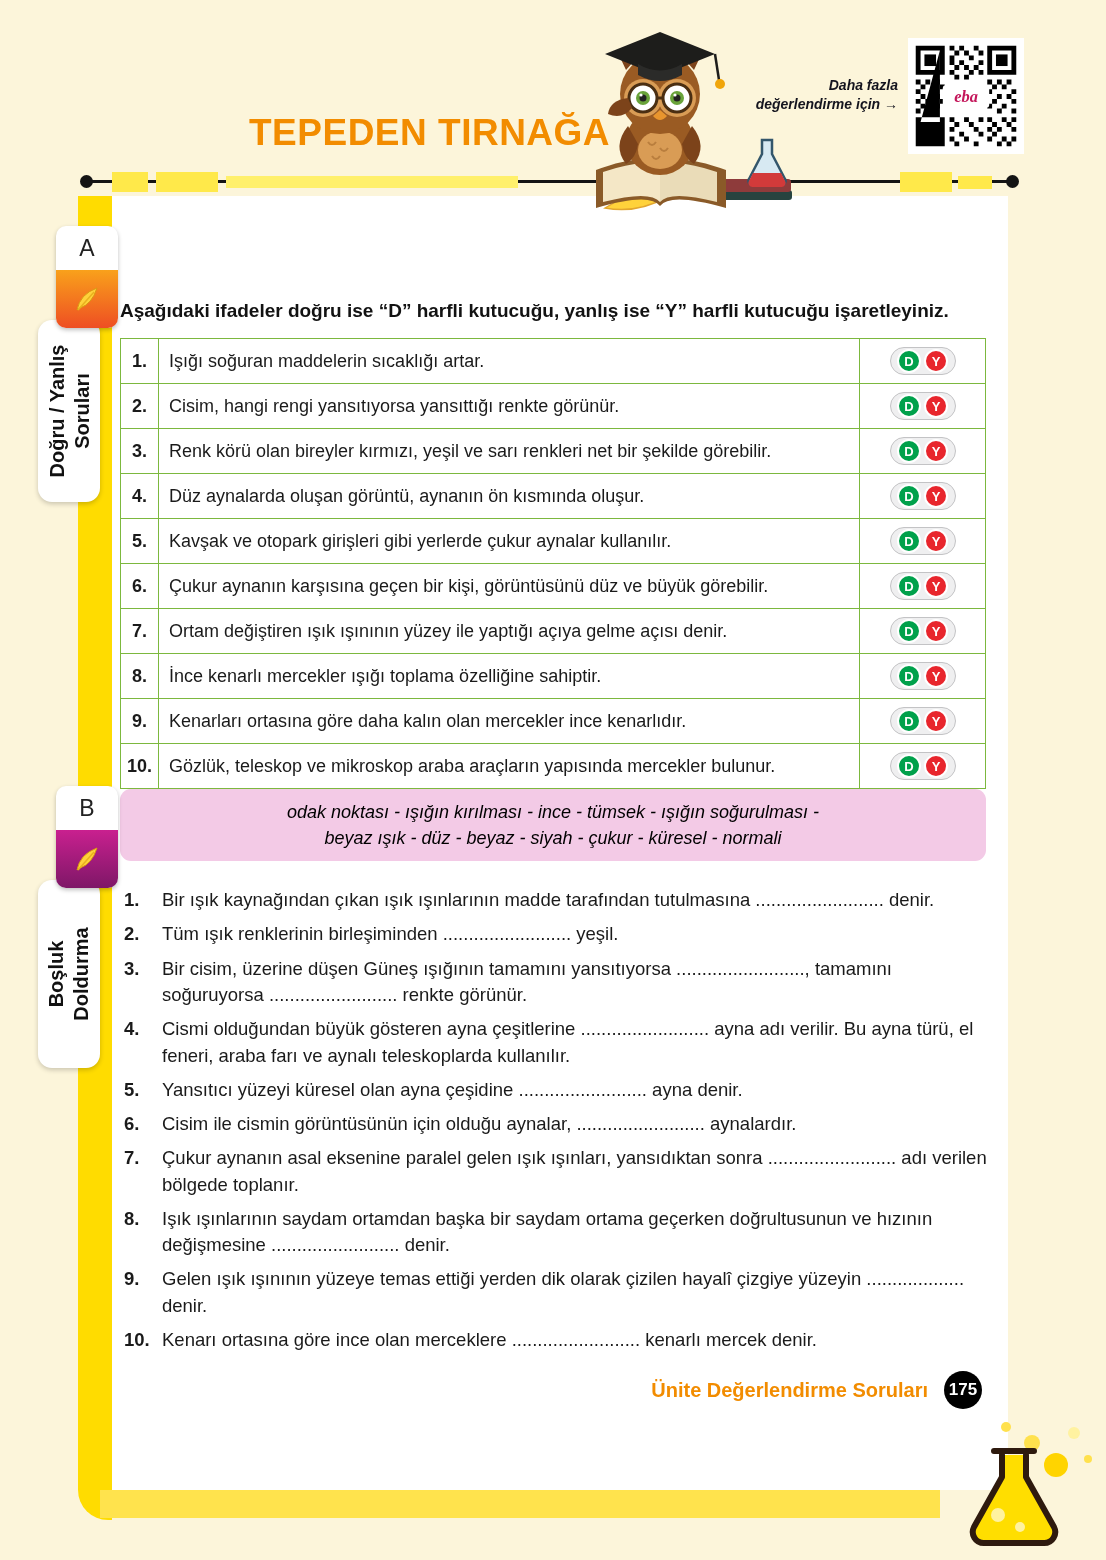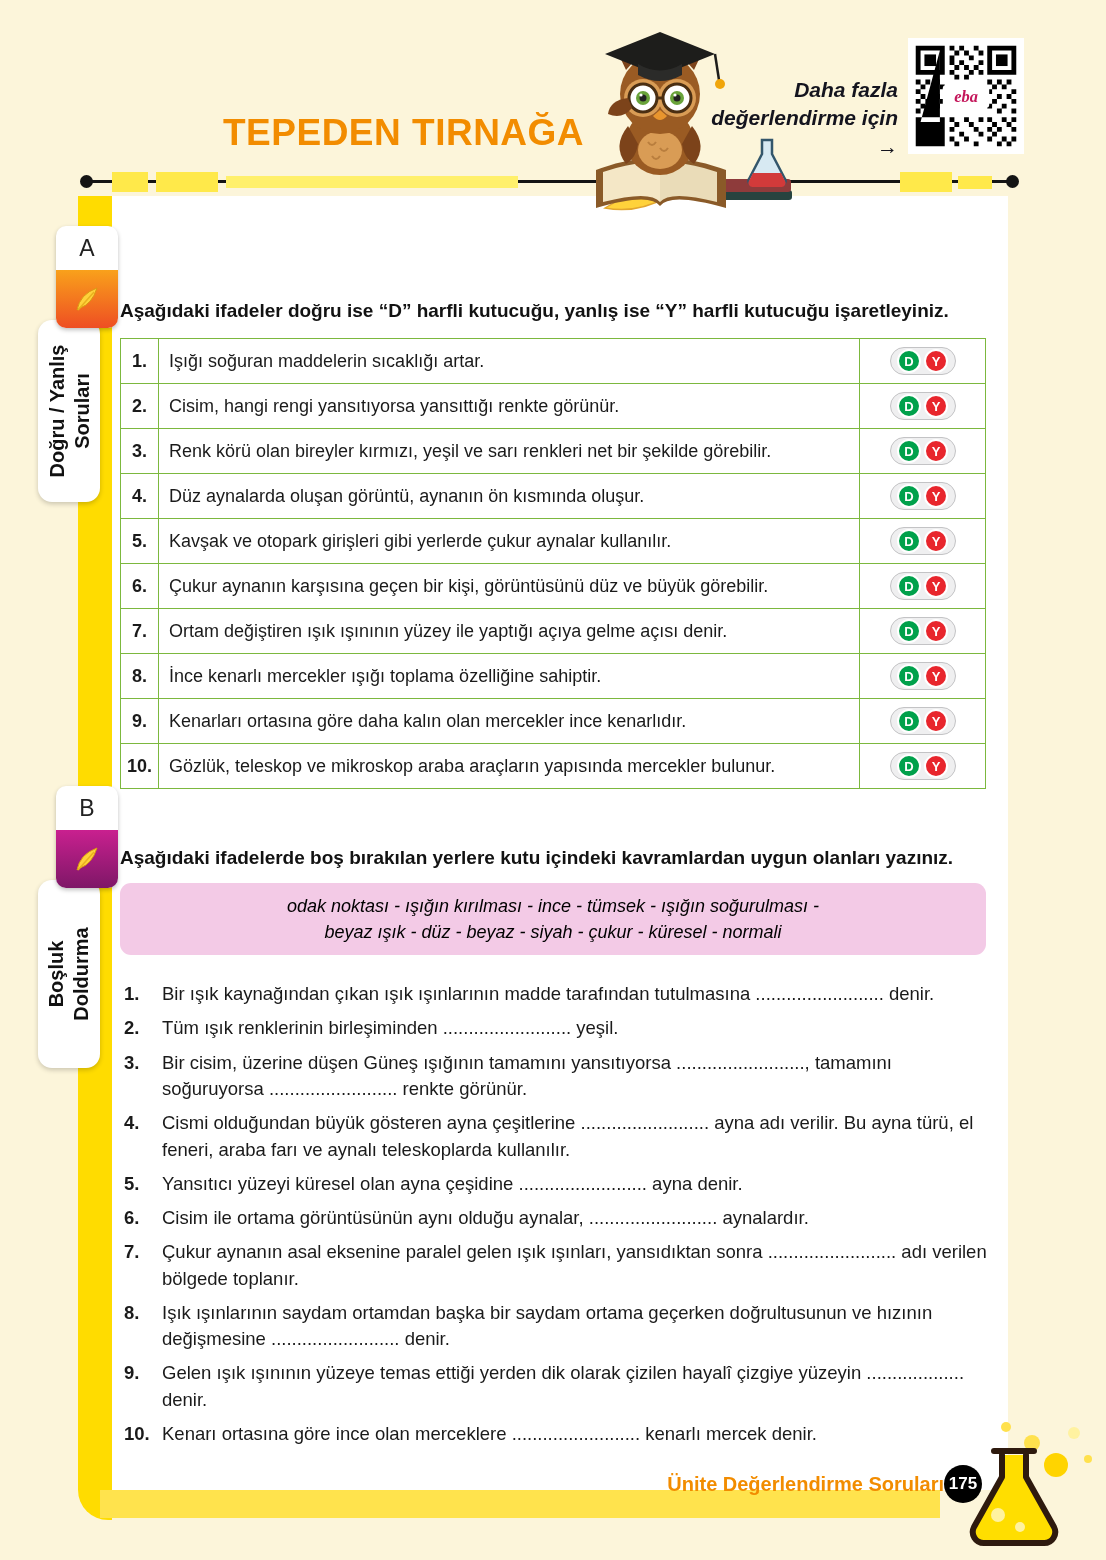--- a/index.html
+++ b/index.html
@@ -7,26 +7,26 @@
   body {
     font-family:"Liberation Sans", sans-serif;
     background:#FCF5DA;
     position:relative;
     overflow:hidden;
     color:#1a1a1a;
   }
 
   
   .title {
-    position:absolute; left:223px; top:112px;
+    position:absolute; left:249px; top:112px;
     font-size:37px; font-weight:bold; color:#F28C00; letter-spacing:.5px;
   }
   .qr-note {
     position:absolute; left:690px; top:76px; width:208px;
-    text-align:right; font-style:italic; font-weight:bold; font-size:21px; color:#14141e; line-height:1.35;
+    text-align:right; font-style:italic; font-weight:bold; font-size:14px; color:#14141e; line-height:1.35;
   }
   .qr-box { position:absolute; left:908px; top:38px; width:116px; height:116px; }
 
   .owl-box { position:absolute; left:505px; top:20px; width:310px; height:200px; z-index:5; }
 
   
   .rule { position:absolute; left:88px; top:180px; width:924px; height:3px; background:#141414; }
   .dot { position:absolute; width:13px; height:13px; border-radius:50%; background:#141414; top:175px; }
   .seg { position:absolute; background:#FFE94A; }
 
@@ -66,21 +66,21 @@
 
   .sec-b-instr { margin-top:58px; margin-bottom:14px; }
   .word-bank { width:866px; background:#F3CAE6; border-radius:11px; padding:10px 14px;
         text-align:center; font-size:18px; color:#000000; line-height:1.45;font-style:italic; }
 
   .fill-list { margin-top:26px; width:870px; }
   .fill-item { display:grid; grid-template-columns:34px 1fr; column-gap:8px;
         font-size:18.5px; line-height:1.42; margin-bottom:8px; }
   .fill-item .fnum { font-weight:bold; text-align:left; padding-left:4px; }
 
-  .footer-row { display:flex; justify-content:flex-end; align-items:center; 
+  .footer-row { display:flex; justify-content:flex-end; align-items:center; gap:16px;
         margin-top:18px; padding-right:4px; }
   .footer-label { color:#F28C00; font-weight:bold; font-size:20px; }
   .page-circle { width:38px; height:38px; border-radius:50%; background:#000000; color:#fff;
         font-weight:bold; font-size:17px; display:flex; align-items:center; justify-content:center; }
 
   .flask-box { position:absolute; left:928px; top:1415px; width:178px; height:145px; z-index:6; }
 </style>
 </head>
 <body>
 
@@ -297,21 +297,20 @@
       <td class="dy-cell">
             <div class="dy">
               <span class="opt opt-d">D</span>
               <span class="opt opt-y">Y</span>
             </div>
           </td>
     </tr>
   </tbody>
     </table>
 
-  <div class="instr sec-b-instr">Aşağıdaki ifadelerde boş bırakılan yerlere kutu içindeki kavramlardan uygun olanları yazınız.</div>
 
   <div class="word-bank">
     <span>odak noktası - ışığın kırılması - ince - tümsek - ışığın soğurulması -</span><br>
     <span>beyaz ışık - düz - beyaz - siyah - çukur - küresel - normali</span>
   </div>
 
   <div class="fill-list">
     <div class="fill-item">
       <span class="fnum">1.</span>
       <span class="ftext">Bir ışık kaynağından çıkan ışık ışınlarının madde tarafından tutulmasına ......................... denir.</span>
@@ -327,21 +326,21 @@
     <div class="fill-item">
       <span class="fnum">4.</span>
       <span class="ftext">Cismi olduğundan büyük gösteren ayna çeşitlerine ......................... ayna adı verilir. Bu ayna türü, el feneri, araba farı ve aynalı teleskoplarda kullanılır.</span>
     </div>
     <div class="fill-item">
       <span class="fnum">5.</span>
       <span class="ftext">Yansıtıcı yüzeyi küresel olan ayna çeşidine ......................... ayna denir.</span>
     </div>
     <div class="fill-item">
       <span class="fnum">6.</span>
-      <span class="ftext">Cisim ile ortama görüntüsünün aynı olduğu aynalar, ......................... aynalardır.</span>
+      <span class="ftext">Cisim ile cismin görüntüsünün için olduğu aynalar, ......................... aynalardır.</span>
     </div>
     <div class="fill-item">
       <span class="fnum">7.</span>
       <span class="ftext">Çukur aynanın asal eksenine paralel gelen ışık ışınları, yansıdıktan sonra ......................... adı verilen bölgede toplanır.</span>
     </div>
     <div class="fill-item">
       <span class="fnum">8.</span>
       <span class="ftext">Işık ışınlarının saydam ortamdan başka bir saydam ortama geçerken doğrultusunun ve hızının değişmesine ......................... denir.</span>
     </div>
     <div class="fill-item">

